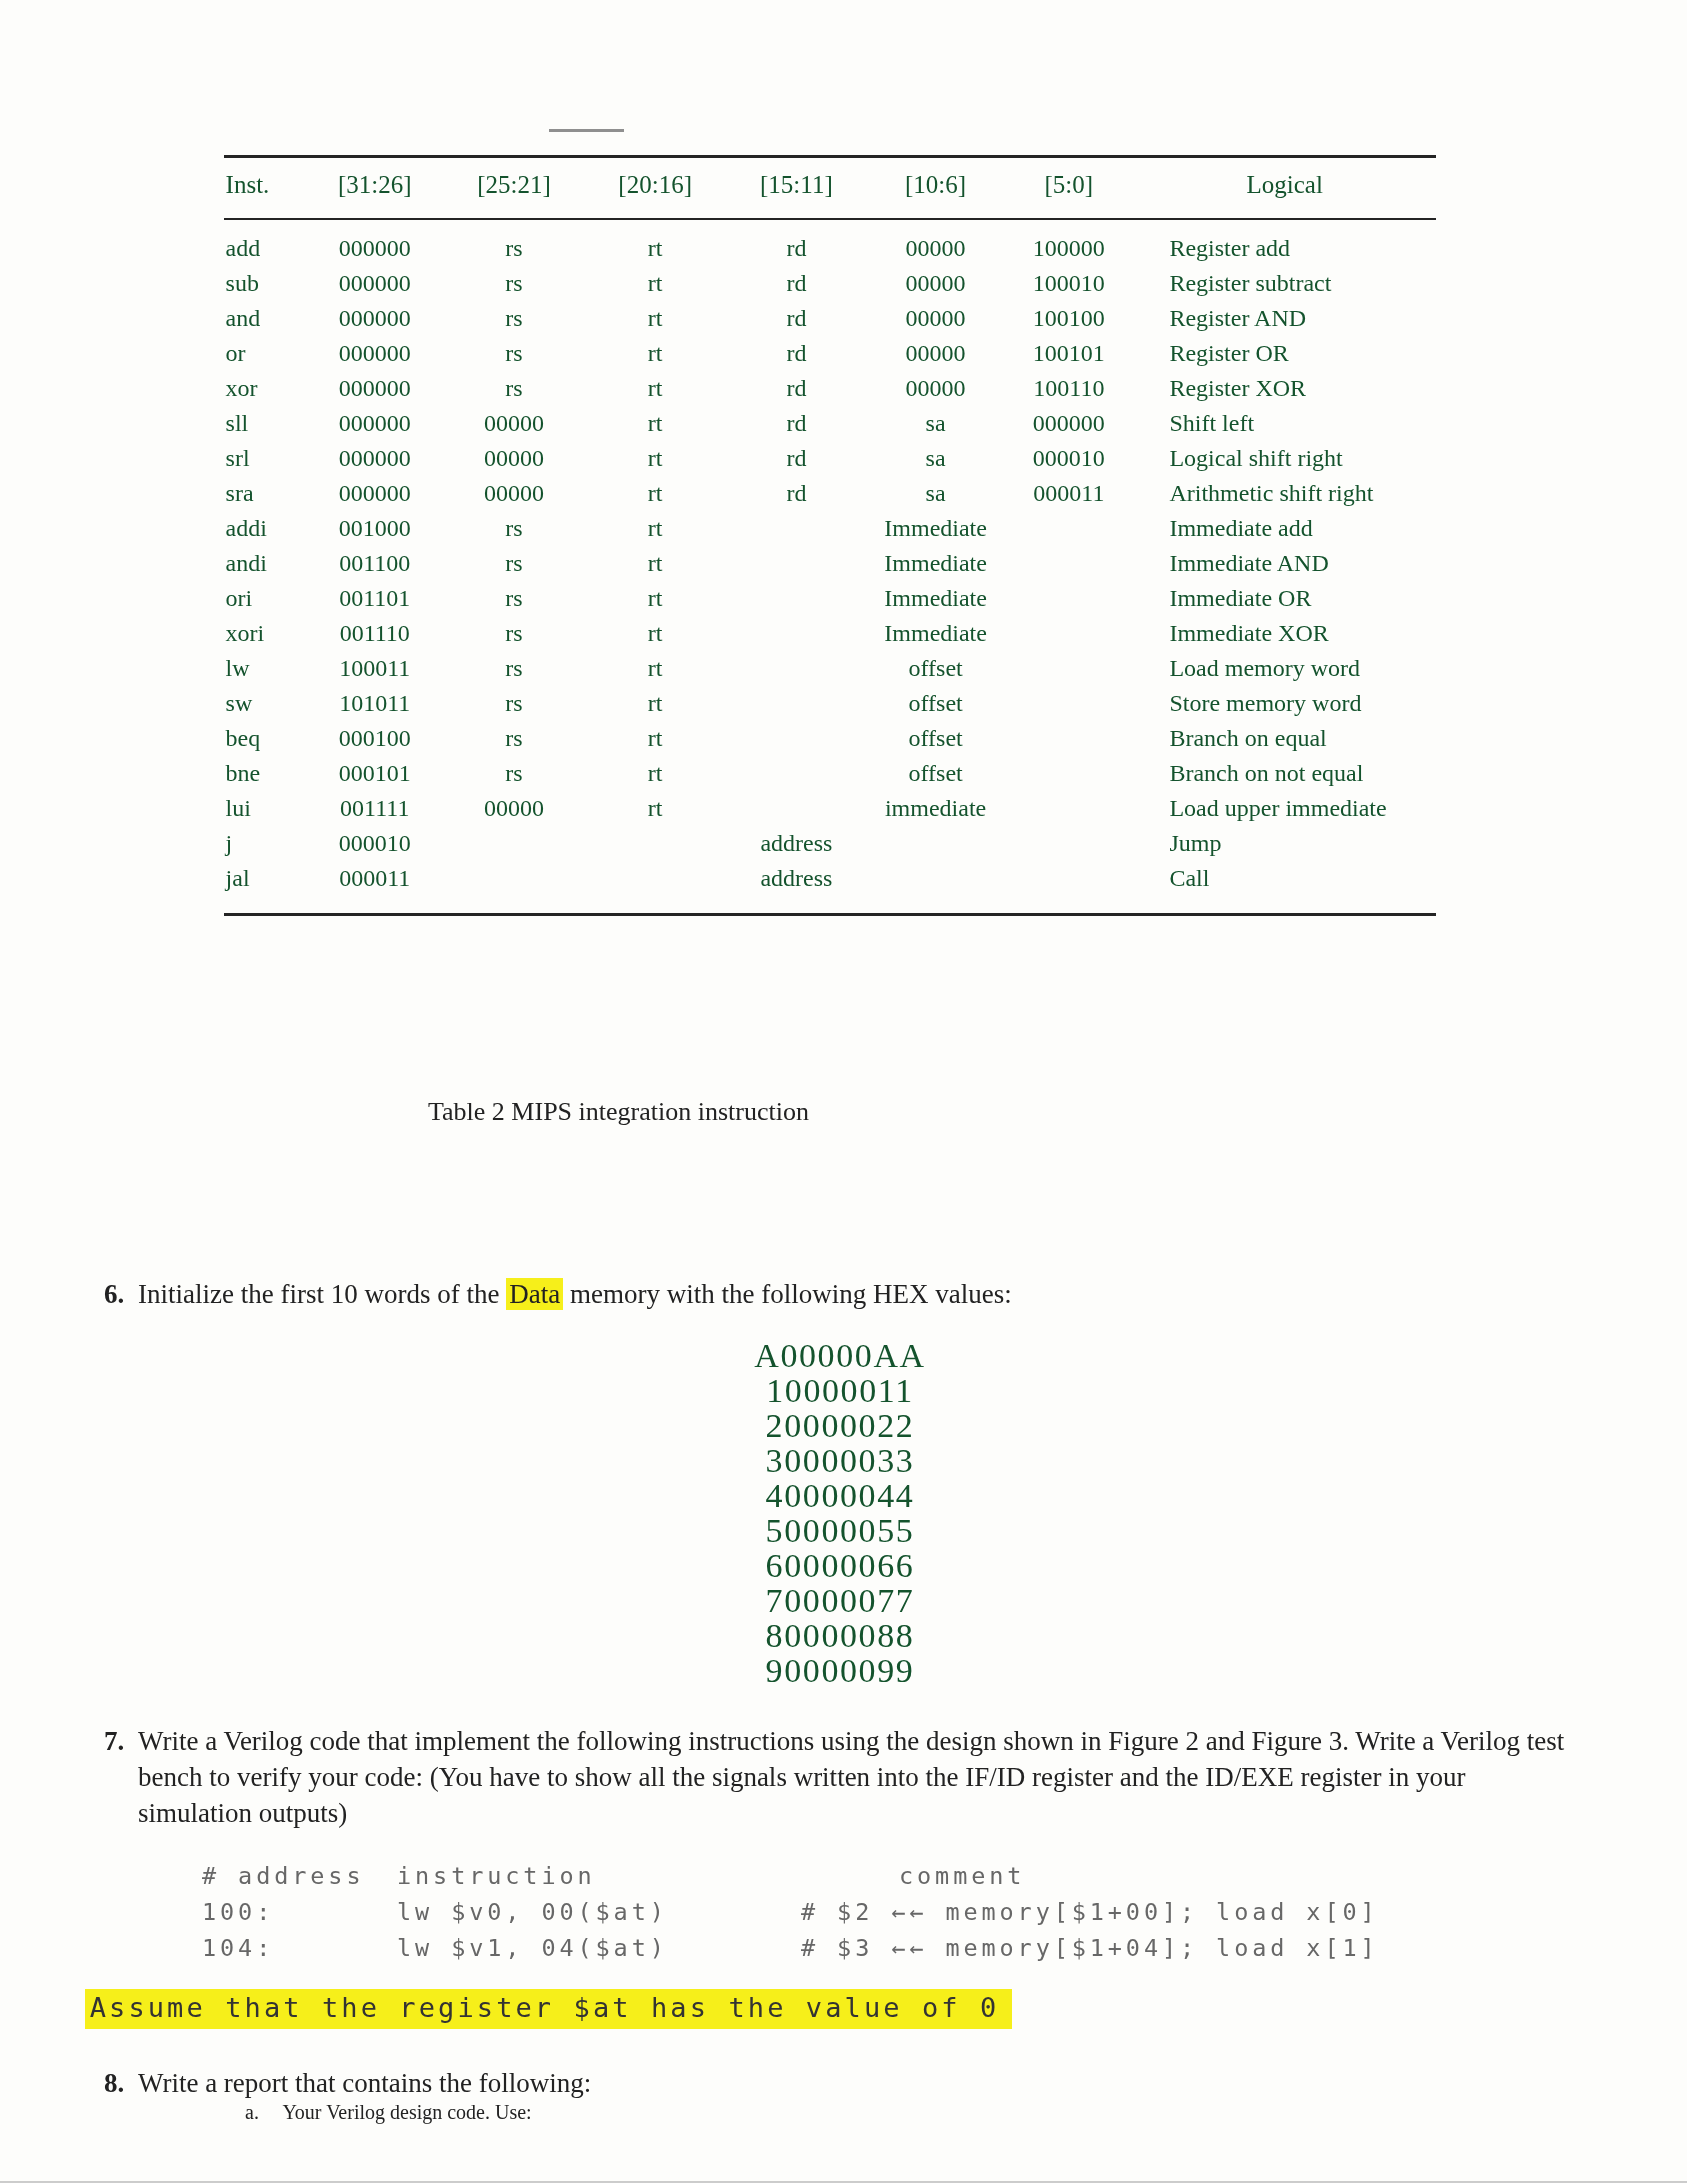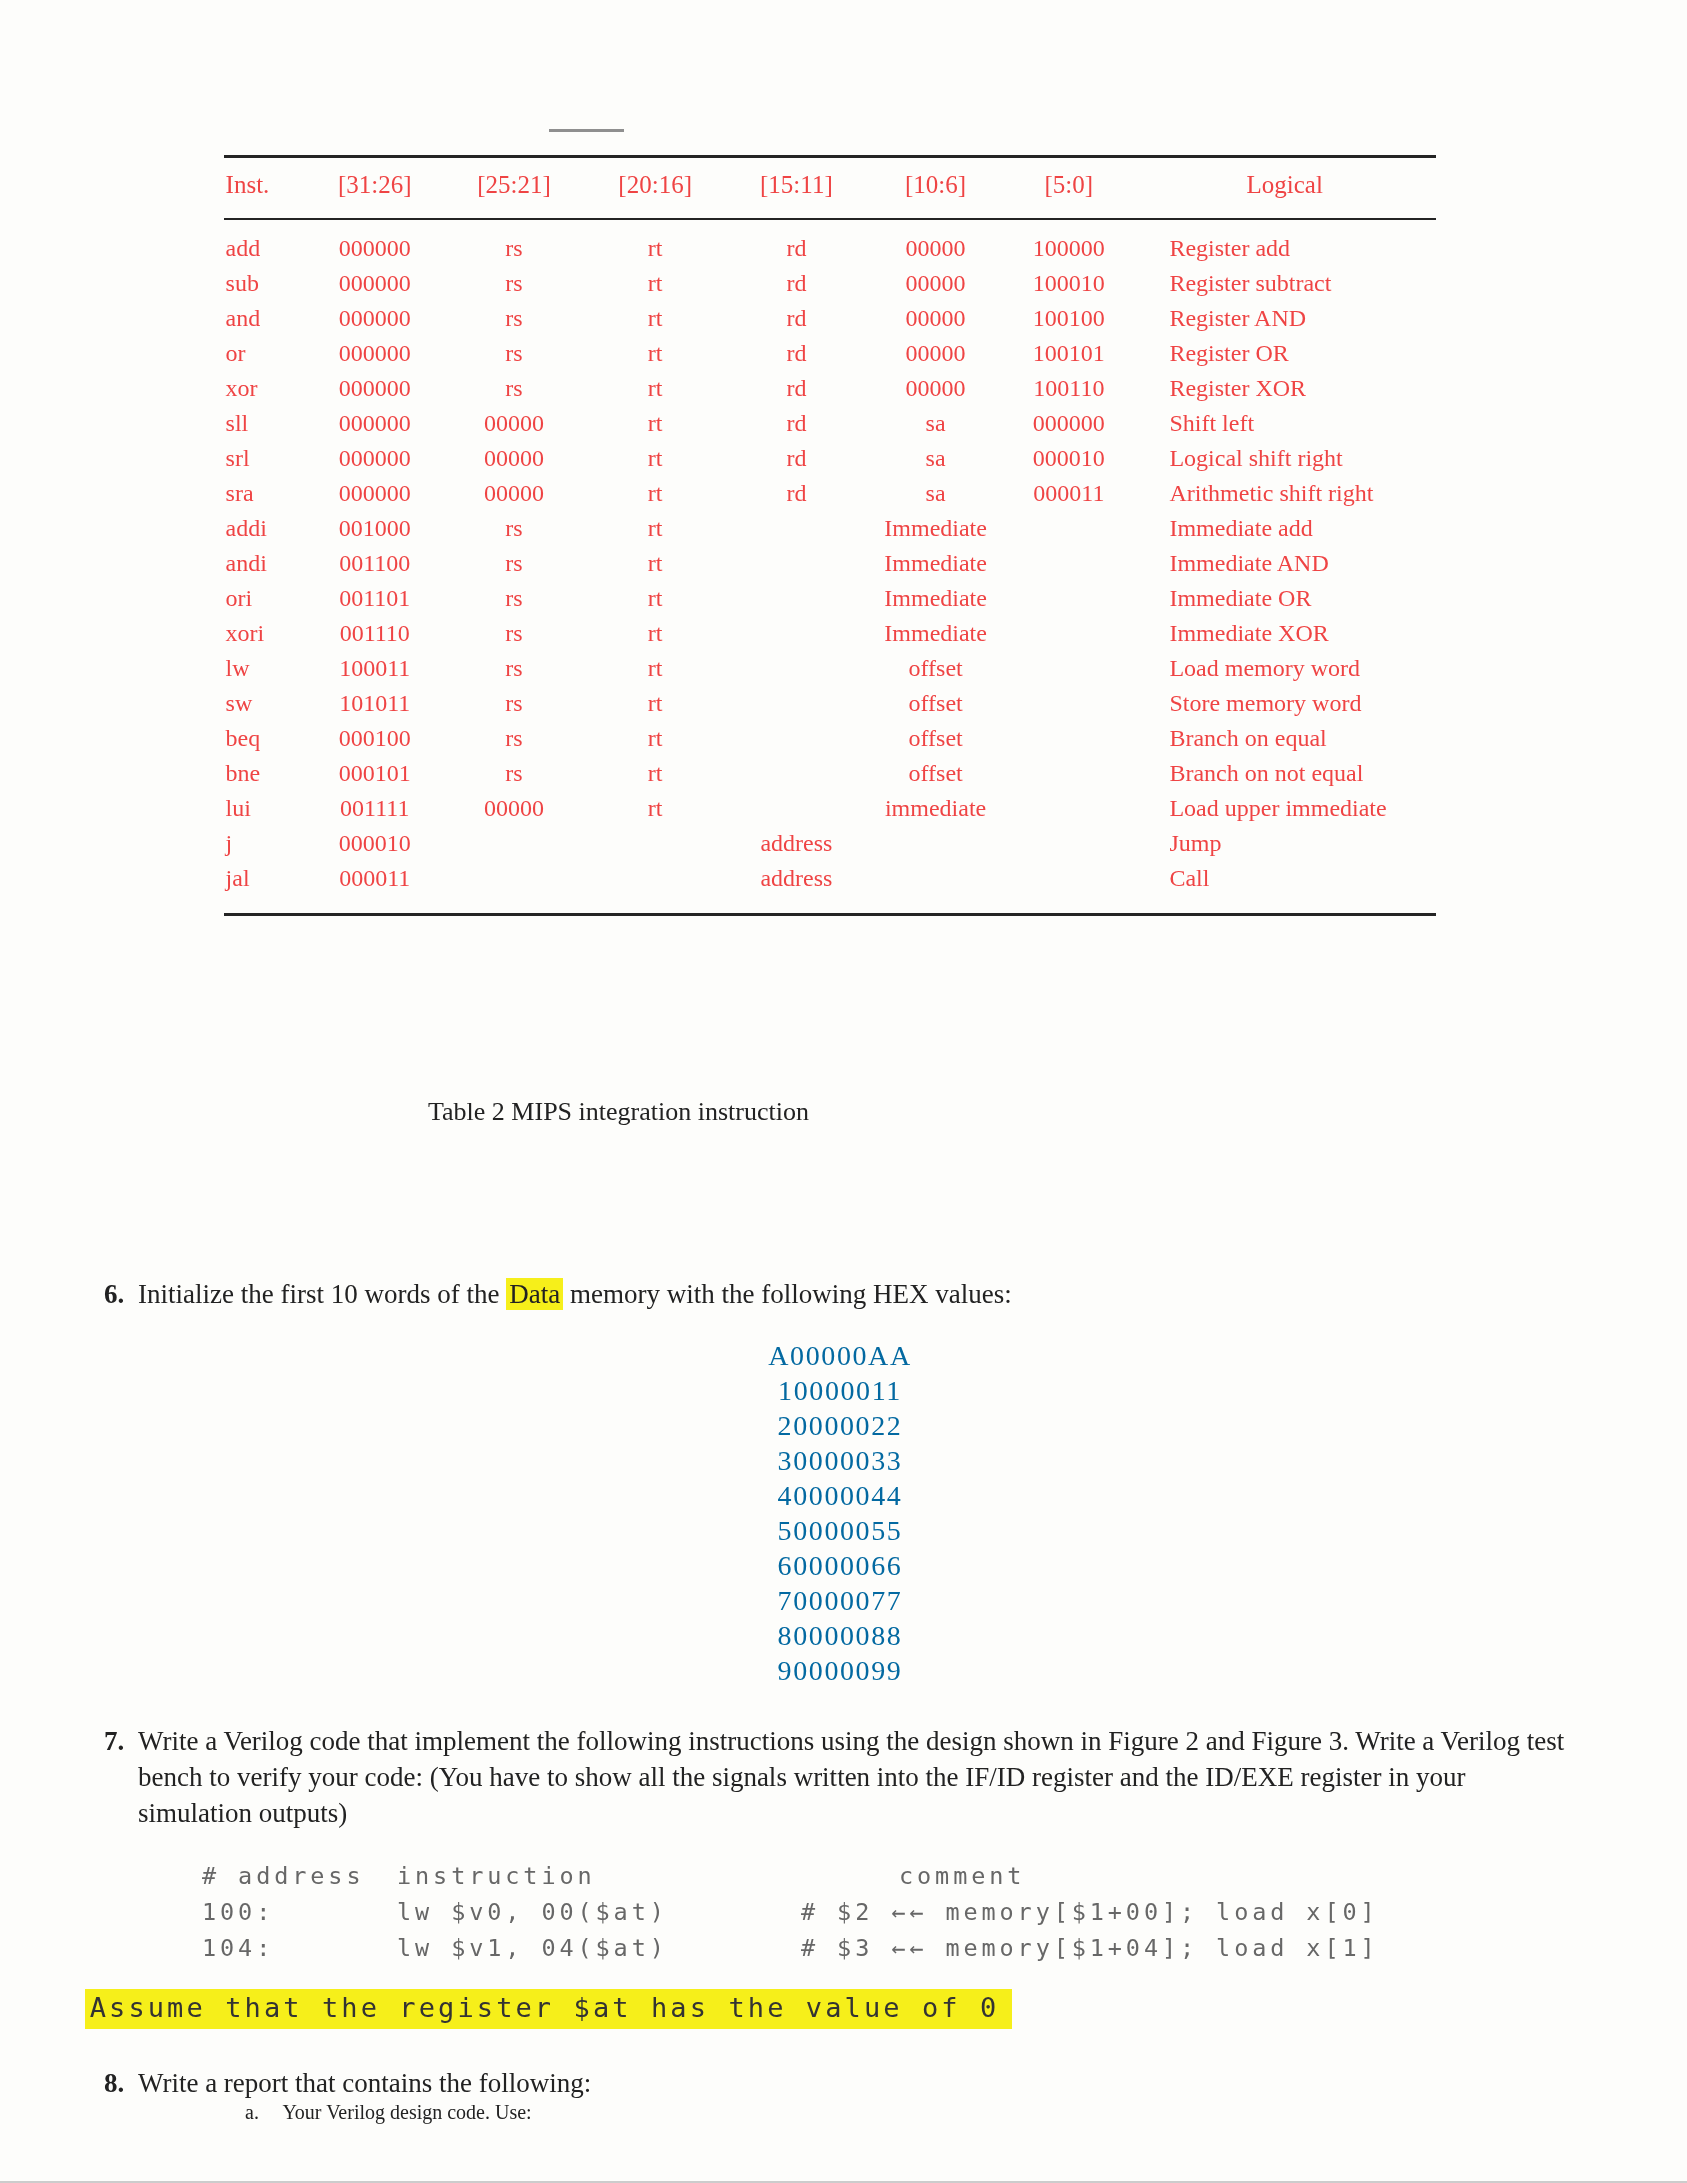--- a/index.html
+++ b/index.html
@@ -17,21 +17,21 @@
   table.mips {
     position: absolute;
     left: 224px;
     top: 155px;
     width: 1212px;
     border-collapse: collapse;
     table-layout: fixed;
     border-top: 3.1px solid #242424;
     border-bottom: 3.1px solid #242424;
     font-size: 24px;
-    color: #ef4444;
+    color: #14532d;
   }
   table.mips thead th {
     font-weight: normal;
     font-size: 25px;
     text-align: center;
     padding: 12.6px 0 19px 0;
     border-bottom: 2.4px solid #242424;
   }
   table.mips thead th:first-child { text-align: left; padding-left: 1.6px; }
   table.mips td {
@@ -70,24 +70,24 @@
 
   .hl { background: var(--hl, #f6ef1a); padding: 0.8px 3.1px; }
 
   
   .hexlist {
     position: absolute;
     left: 628px;
     top: 1338px;
     width: 424px;
     text-align: center;
-    font-size: 28px;
+    font-size: 34px;
     line-height: 35px;
     letter-spacing: 1.6px;
-    color: #0369a1;
+    color: #14532d;
   }
 
   
   .codeblock {
     position: absolute;
     left: 202px;
     top: 1858px;
     width: 1334px;
     font-family: "DejaVu Sans Mono", monospace;
     font-size: 23.5px;

